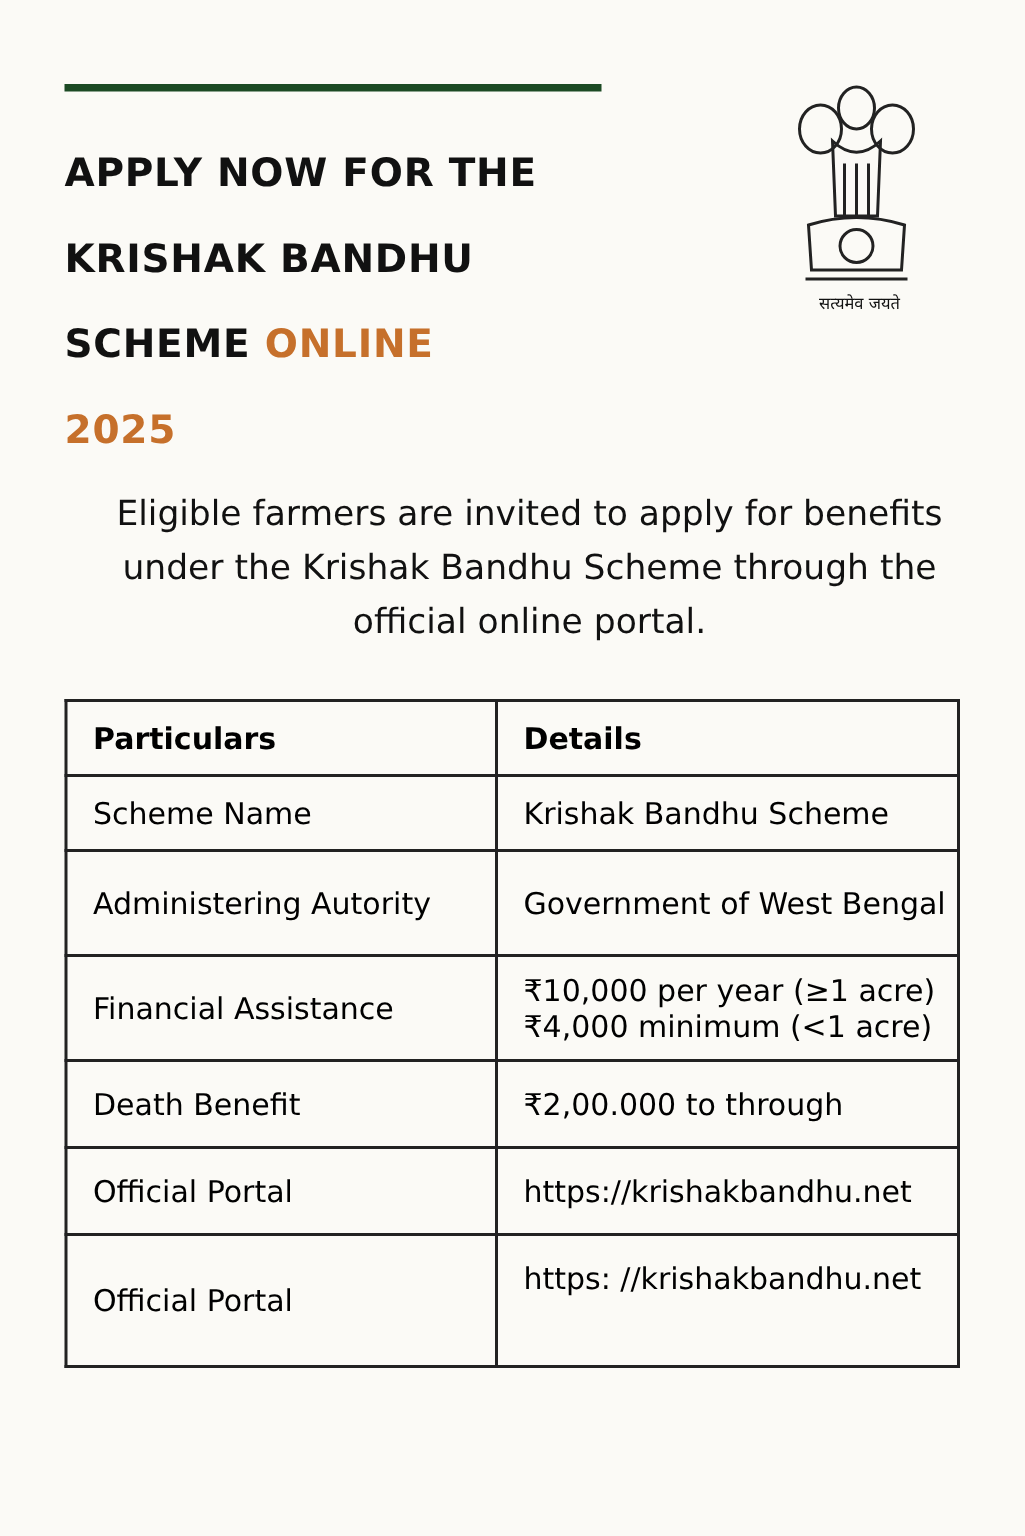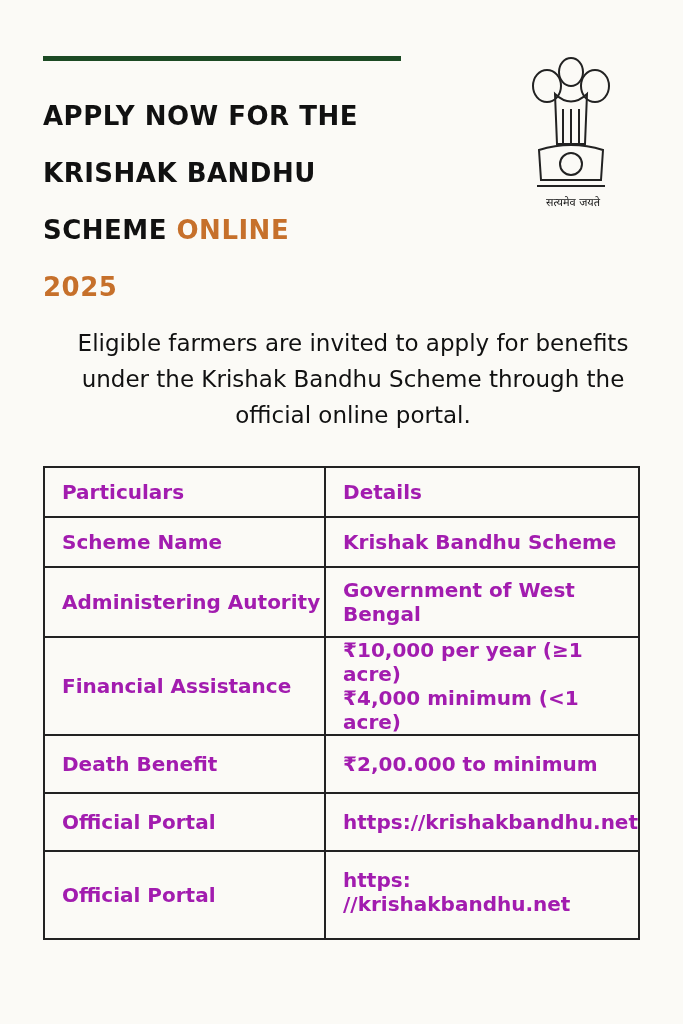--- a/index.html
+++ b/index.html
@@ -15,24 +15,24 @@
     }
     .title .accent { color:#c6702b; }
     .emblem { position:absolute; left:525px; top:54px; width:92px; height:156px; }
     .emblem-caption { position:absolute; left:496px; top:194px; width:104px; text-align:right; font-size:11px; color:#111; }
     .intro {
       position:absolute; left:43px; top:325px; width:620px;
       font-size:23px; line-height:36px; color:#111; margin:0;text-align:center;
     }
     table.info {
       position:absolute; left:43px; top:466px; width:597px;
-      border-collapse:collapse; font-size:20px; color:#a21caf;
+      border-collapse:collapse; font-size:20px; color:#000000;
     }
     table.info td, table.info th {
-      border:2px solid #222; padding:0 0 0 17px; text-align:left; vertical-align:middle; line-height:24px;font-weight:bold;
+      border:2px solid #222; padding:0 0 0 17px; text-align:left; vertical-align:middle; line-height:24px;
     }
     table.info th { font-weight:bold; height:48px; }
     table.info td.c1 { width:268px; }
     td.top { vertical-align:top !important; padding-top:16px !important; }
     .detail-line { display:block; }
   </style>
 </head>
 <body>
 
 <div class="topbar"></div>
@@ -80,21 +80,21 @@
   </tr>
   <tr style="height:70px">
     <td class="c1">Financial Assistance</td>
     <td>
       <span class="detail-line">₹10,000 per year (≥1 acre)</span>
       <span class="detail-line">₹4,000 minimum (&lt;1 acre)</span>
     </td>
   </tr>
   <tr style="height:58px">
     <td class="c1">Death Benefit</td>
-    <td>₹2,00.000 to minimum</td>
+    <td>₹2,00.000 to through</td>
   </tr>
   <tr style="height:58px">
     <td class="c1">Official Portal</td>
     <td>https://krishakbandhu.net</td>
   </tr>
   <tr style="height:88px">
     <td class="c1">Official Portal</td>
     <td class="top">https: //krishakbandhu.net</td>
   </tr>
 </tbody>

